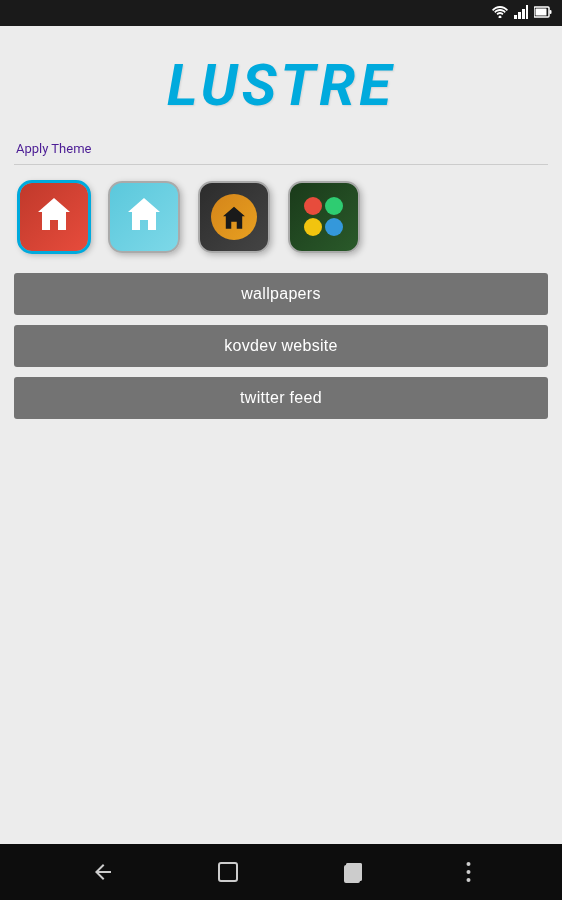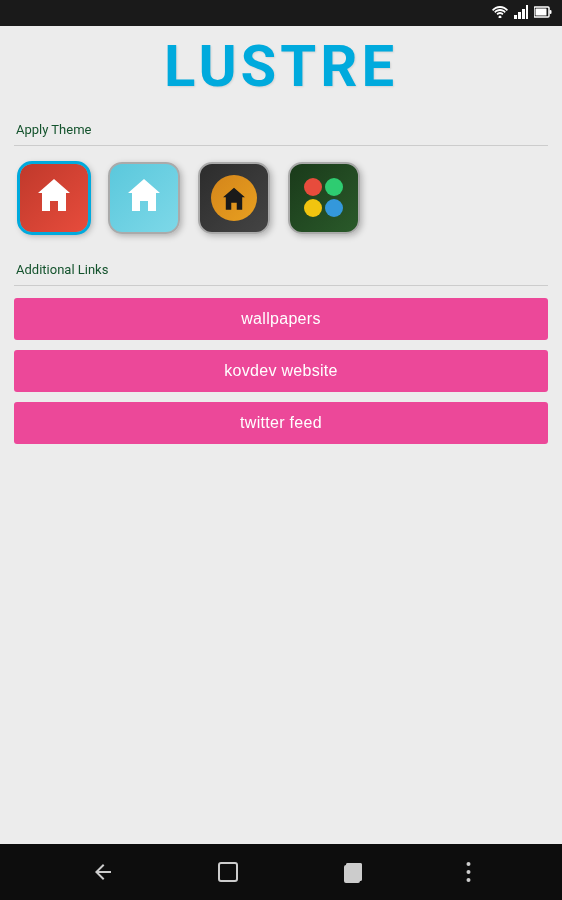--- a/index.html
+++ b/index.html
@@ -37,28 +37,29 @@
       overflow-y: auto;
     }
 
     
     .app-title {
       text-align: center;
       font-size: 58px;
       font-weight: bold;
       color: #00aadd;
       letter-spacing: 4px;
-      padding: 6px 0 14px;
+      padding: 25px 0 14px;
+      font-style: italic;
       text-shadow: 1px 1px 2px rgba(0,0,0,0.1);
     }
 
     
     .section-header {
       font-size: 13px;
-      color: #14532d;
+      color: #4c1d95;
       padding: 8px 0 8px 2px;
       border-bottom: 1px solid #ccc;
       margin-bottom: 12px;
     }
 
     
     .theme-icons-row {
       display: flex;
       flex-direction: row;
       align-items: center;
@@ -150,21 +151,21 @@
 
     
     .additional-links-section {
       margin-top: 4px;
     }
 
     
     .link-button {
       display: block;
       width: 100%;
-      background-color: #ec4899;
+      background-color: #737373;
       color: white;
       font-size: 16px;
       font-weight: 400;
       text-align: center;
       padding: 12px 0;
       border: none;
       border-radius: 3px;
       margin-bottom: 10px;
       cursor: pointer;
       letter-spacing: 0.3px;
@@ -273,21 +274,20 @@
         <div class="clover-circle clover-red"></div>
         <div class="clover-circle clover-green"></div>
         <div class="clover-circle clover-yellow"></div>
         <div class="clover-circle clover-blue"></div>
       </div>
     </div>
 
   </div>
 
   <div class="additional-links-section">
-    <div class="section-header">Additional Links</div>
 
     <button class="link-button">wallpapers</button>
     <button class="link-button">kovdev website</button>
     <button class="link-button">twitter feed</button>
   </div>
 
 </div>
 
 <div class="nav-bar">
 

